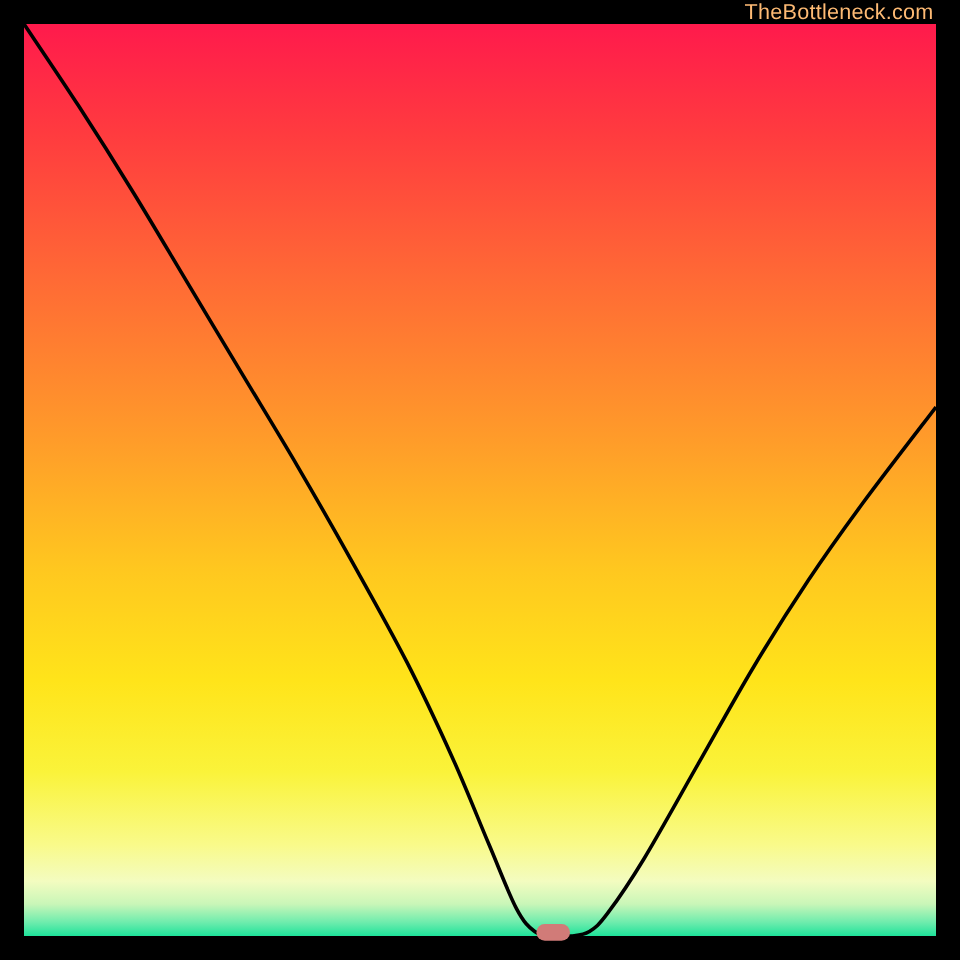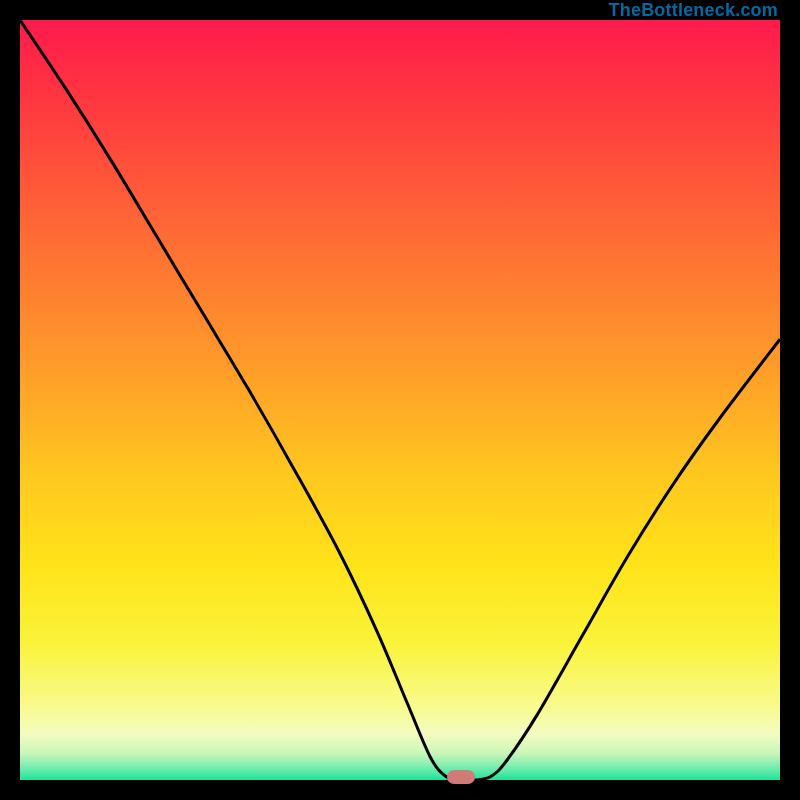--- a/index.html
+++ b/index.html
@@ -36,22 +36,22 @@
     top: 0;
     width: 100%;
     height: 100%;
   }
   .watermark {
     position: absolute;
     top: 0px;
     right: 22px;
     font-family: Arial, Helvetica, sans-serif;
     font-size: 18px;
-    color: #0369a1;
-    font-weight: 700;
+    color: #fdba74;
+    font-weight: 400;
     letter-spacing: 0.2px;
   }
   .marker {
     position: absolute;
     width: 28px;
     height: 14px;
     background: #d17b78;
     border-radius: 7px;
   }
 </style>

